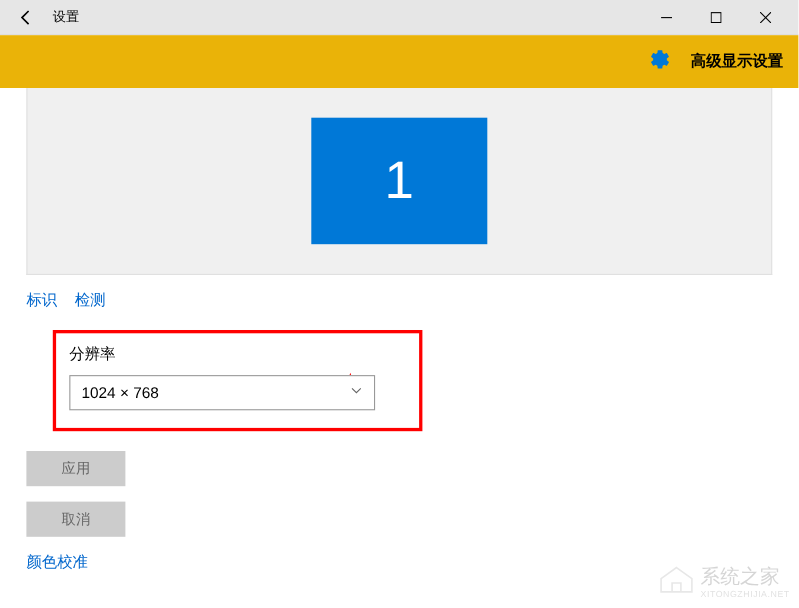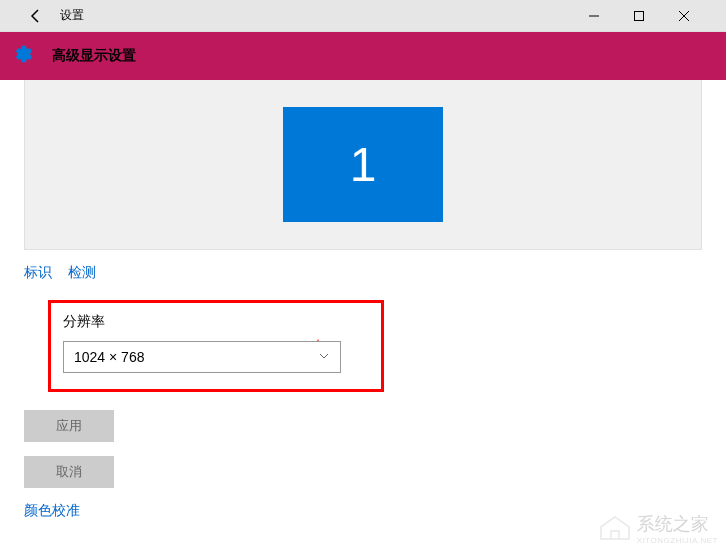--- a/index.html
+++ b/index.html
@@ -1,24 +1,24 @@
 <!DOCTYPE html>
 <html><head>
   <meta charset="utf-8">
   <style>
     * { margin: 0; padding: 0; box-sizing: border-box; font-family: "Microsoft YaHei", "Segoe UI", sans-serif; }
     body { width: 726px; height: 553px; background: #fff; overflow: hidden; position: relative; }
     
-    .titlebar { height: 32px; background: #e6e6e6; display: flex; align-items: center; padding: 0 20px; border-bottom: 1px solid #ddd; }
+    .titlebar { height: 32px; background: #e6e6e6; display: flex; align-items: center; padding: 0 8px; border-bottom: 1px solid #ddd; }
     .titlebar .back { width: 32px; height: 32px; display: flex; align-items: center; justify-content: center; cursor: pointer; }
     .titlebar .title { font-size: 12px; margin-left: 8px; color: #000; }
     .titlebar .win-controls { margin-left: auto; display: flex; }
     .titlebar .win-controls .ctrl { width: 45px; height: 32px; display: flex; align-items: center; justify-content: center; cursor: pointer; }
     
-    .header { height: 48px; background: #be185d; display: flex; align-items: center; padding: 0 14px; }
+    .header { height: 48px; background: #eab308; display: flex; align-items: center; padding: 0 14px; justify-content: flex-end; }
     .header .gear { color: #0078d7; margin-right: 18px; }
     .header .heading { font-size: 14px; font-weight: 600; color: #000; }
     
     .content { padding: 0 24px 24px 24px; }
     
     .display-area { background: #f0f0f0; height: 170px; display: flex; align-items: center; justify-content: center; border: 1px solid #e0e0e0; border-top: none; }
     .monitor-box { width: 160px; height: 115px; background: #0078d7; color: #fff; display: flex; align-items: center; justify-content: center; font-size: 48px; font-weight: 300; }
     
     .links-row { margin-top: 14px; display: flex; gap: 16px; }
     .link { color: #0066cc; font-size: 14px; cursor: pointer; }

